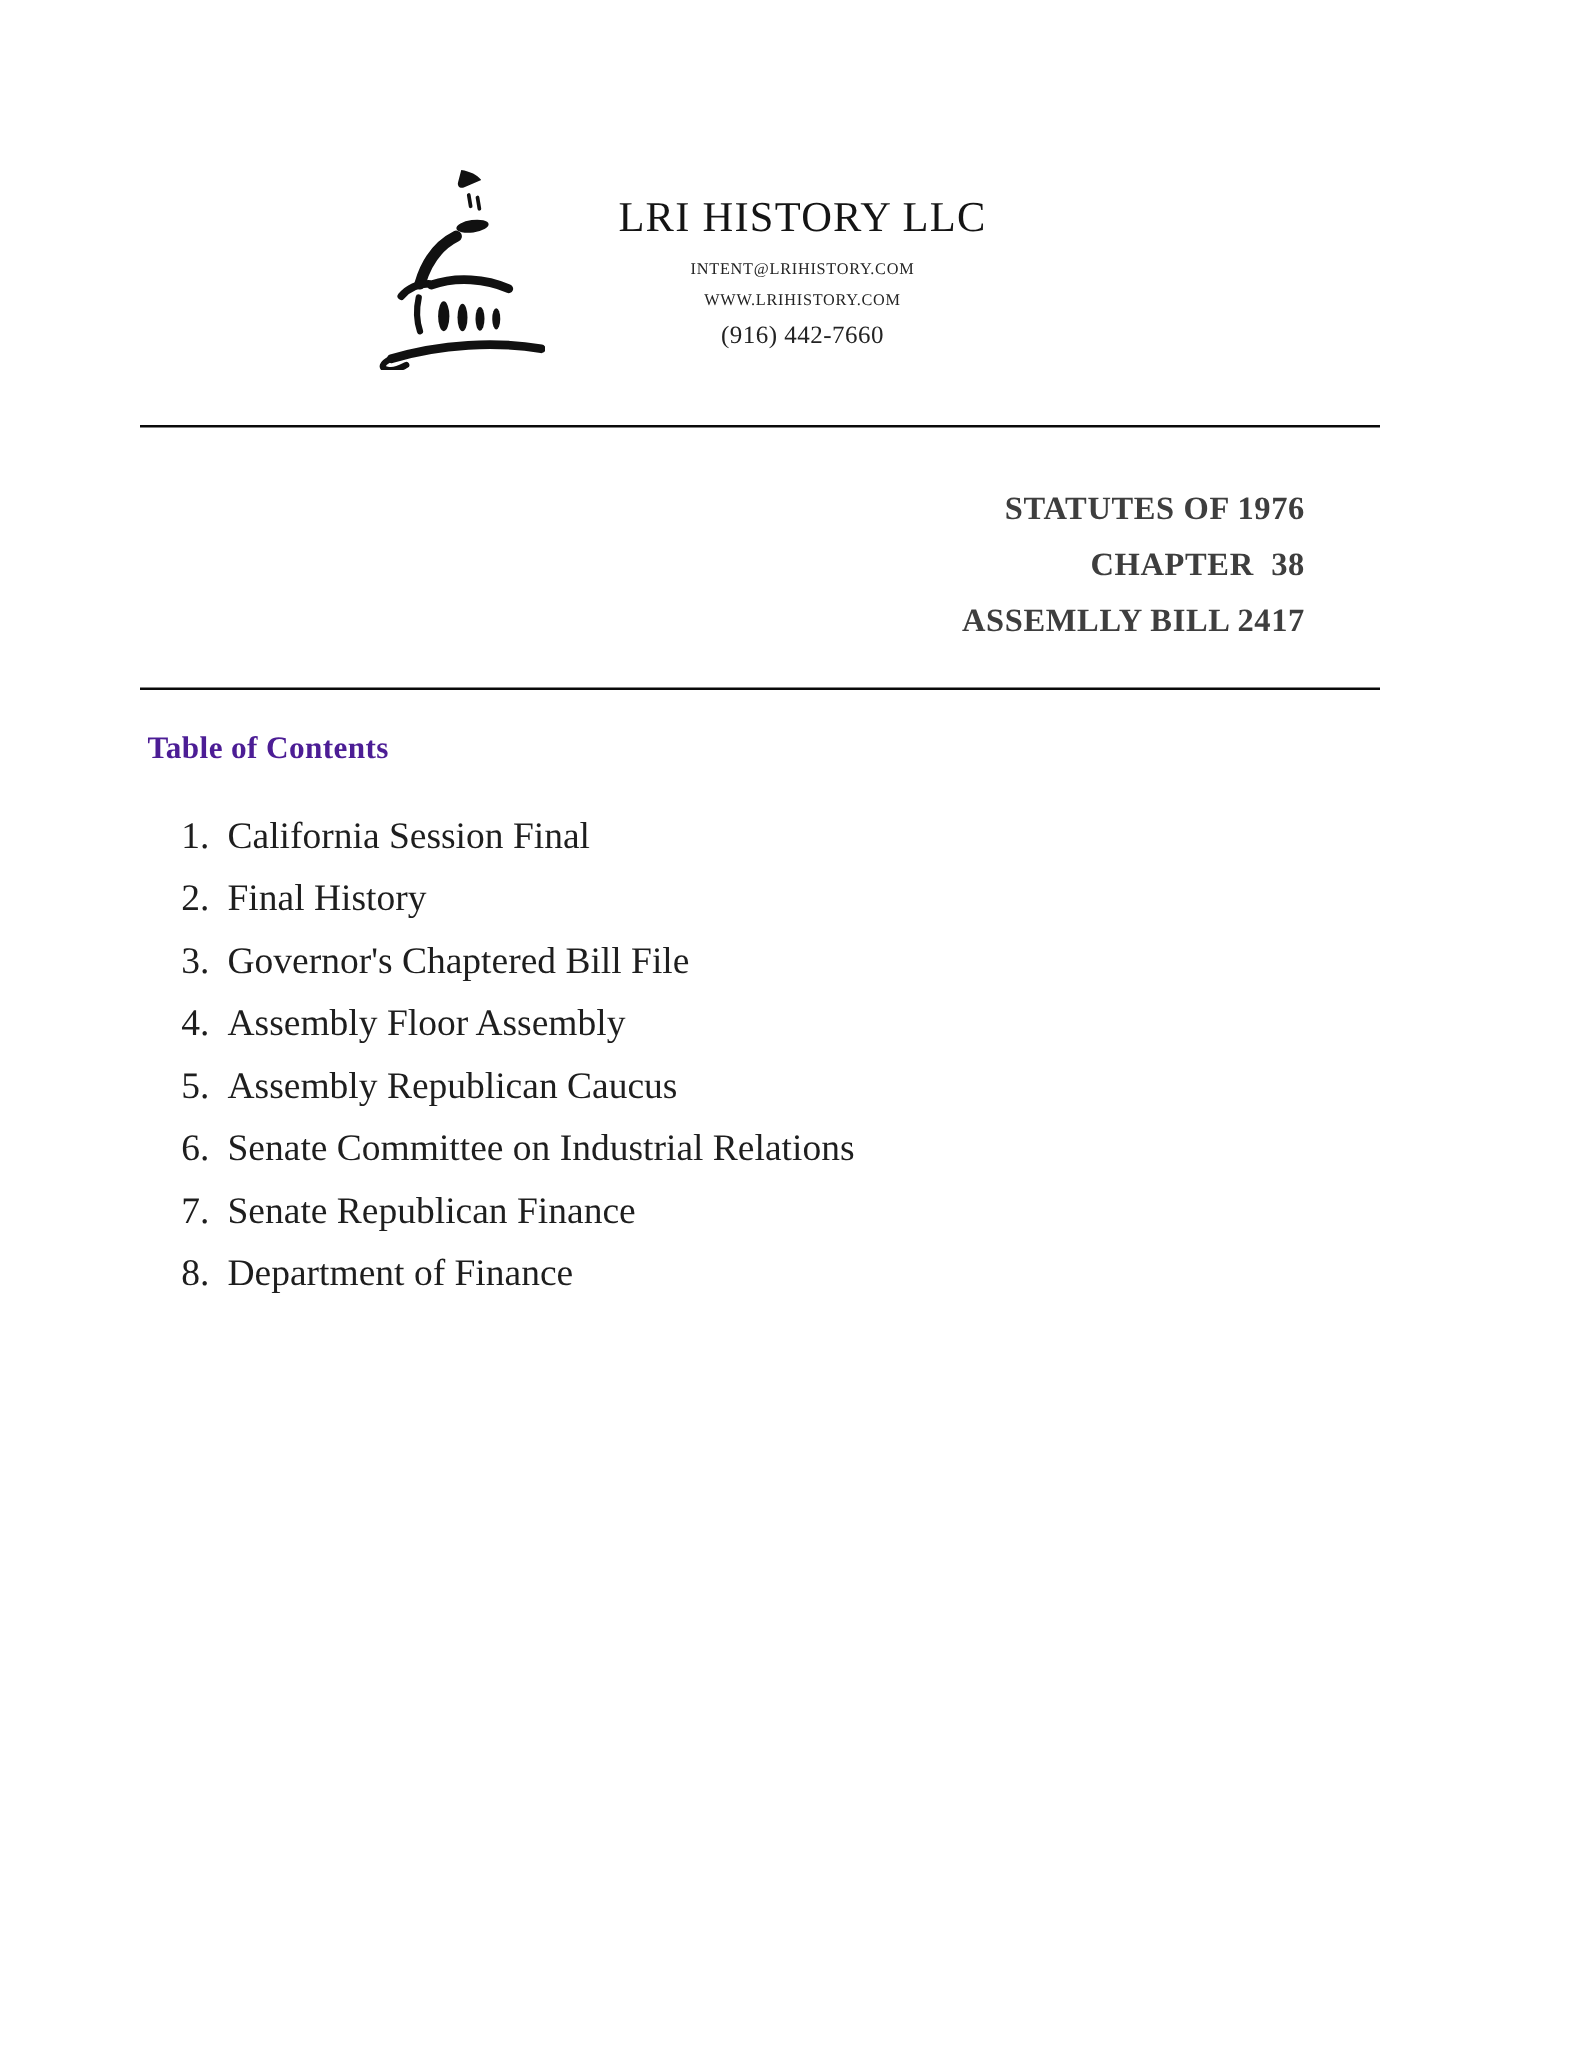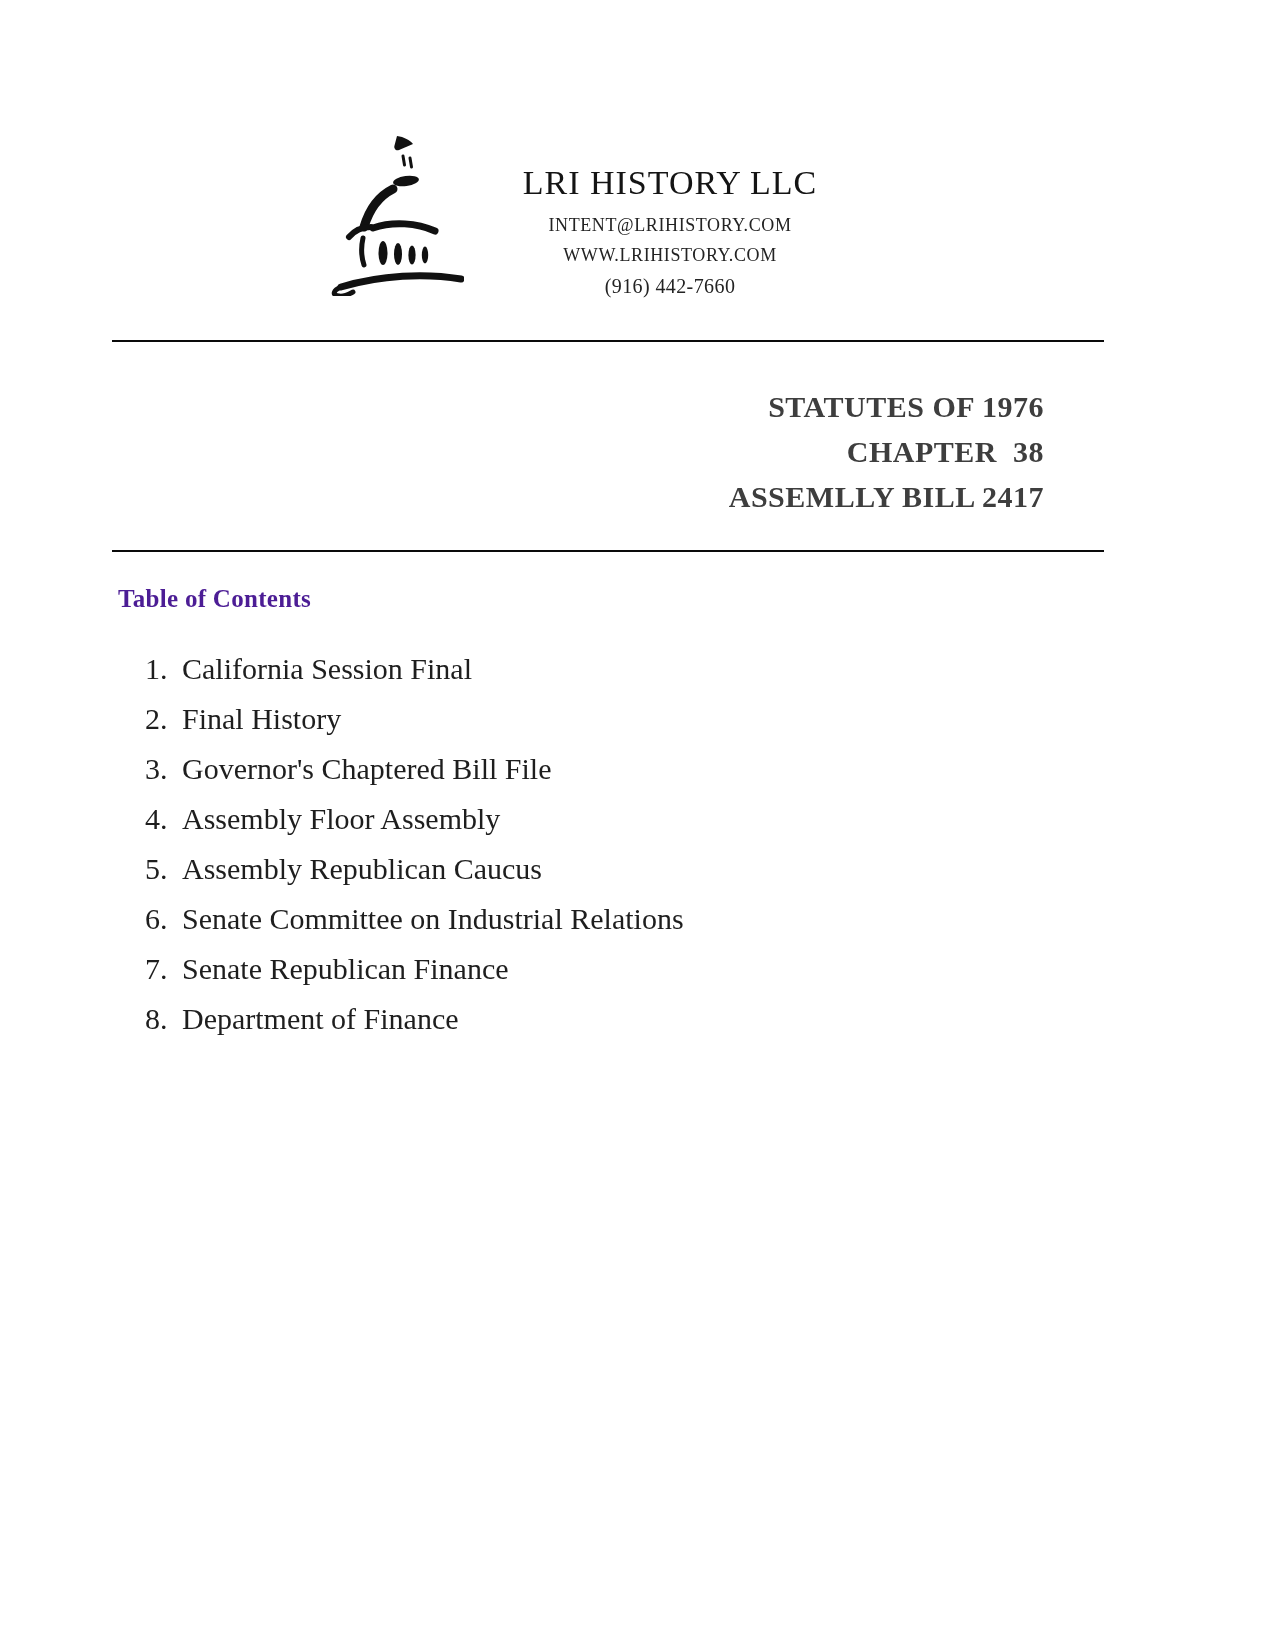--- a/index.html
+++ b/index.html
@@ -14,23 +14,23 @@
     background: #ffffff;
     font-family: "Liberation Serif", "DejaVu Serif", serif;
     color: #1b1b1b;
     overflow: hidden;
   }
 
   
   .header {
     position: absolute;
     top: 126px;
-    left: 312px;
+    left: 284px;
     display: flex;
-    align-items: flex-end;
+    align-items: flex-start;
   }
   .logo {
     width: 152px;
     height: 170px;
     flex: 0 0 auto;
   }
   .header-text {
     width: 380px;
     margin-left: 16px;
     padding-top: 32px;
@@ -38,21 +38,21 @@
   }
   .company-name {
     font-size: 34px;
     letter-spacing: 1px;
     color: #141414;
     line-height: 1;
     margin-bottom: 16px;
     white-space: nowrap;
   }
   .contact-line {
-    font-size: 18px;
+    font-size: 13px;
     letter-spacing: 0.6px;
     color: #232323;
     line-height: 1;
     margin-top: 12px;
     white-space: nowrap;
   }
   .phone-line {
     font-size: 20px;
     letter-spacing: 0.4px;
     margin-top: 12px;
@@ -71,21 +71,21 @@
 
   
   .title-block {
     position: absolute;
     top: 384px;
     left: 112px;
     width: 932px; 
     text-align: right;
     font-weight: bold;
     color: #3e3e3e;
-    font-size: 30px;
+    font-size: 26px;
     line-height: 45px;
     letter-spacing: 0.5px;
   }
   .title-line { white-space: pre; }
 
   
   .toc-heading {
     position: absolute;
     top: 586px;
     left: 118px;

